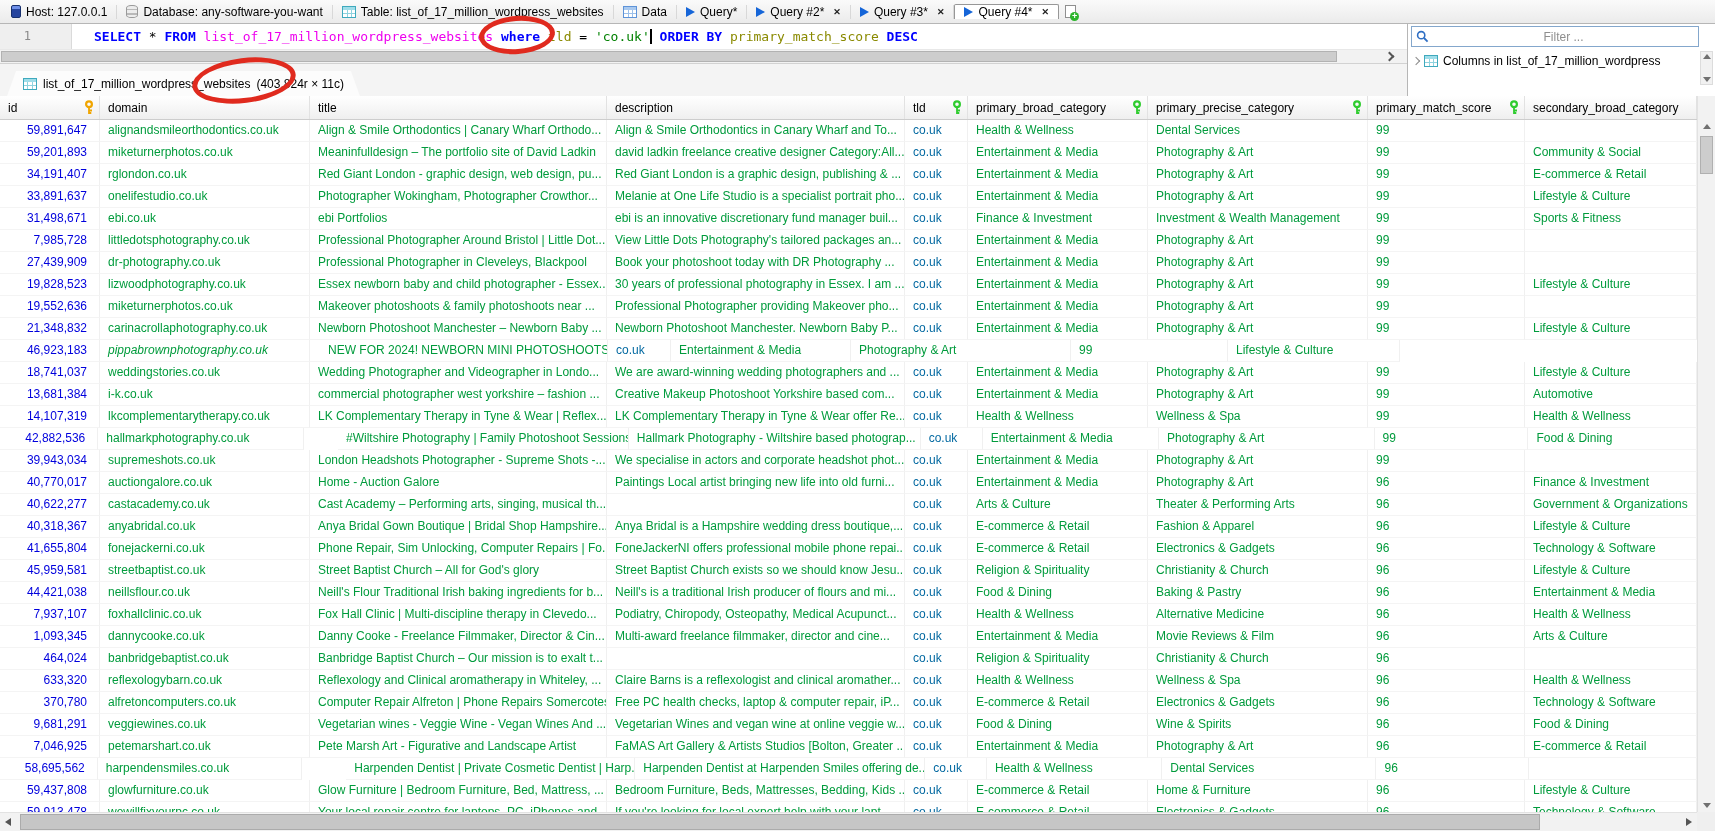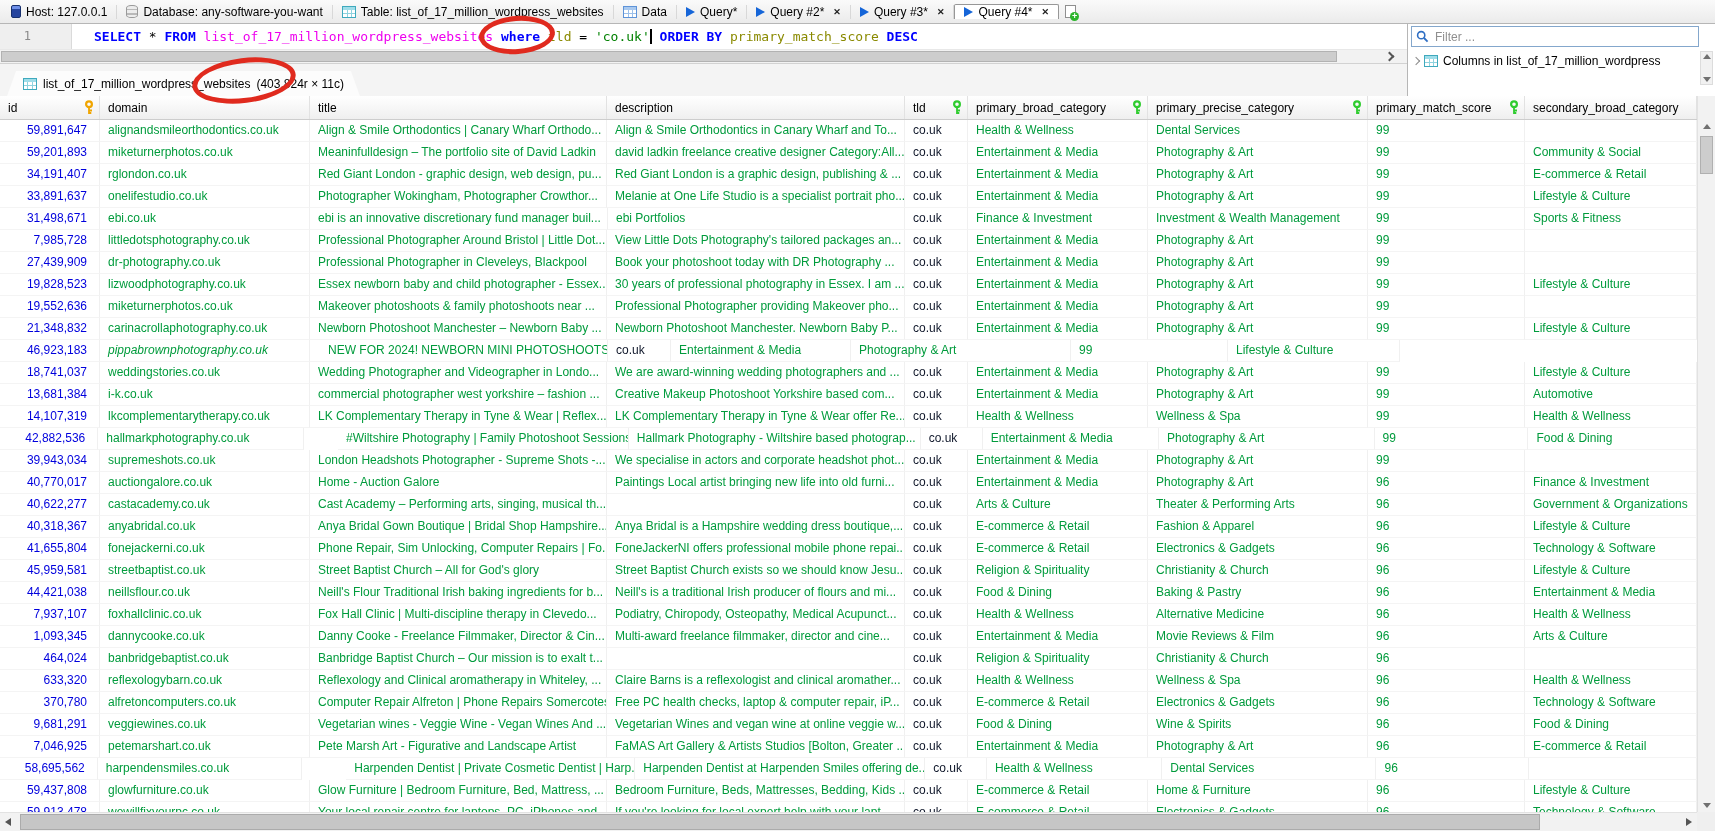--- a/index.html
+++ b/index.html
@@ -43,21 +43,21 @@
   .tk-plain{color:#000;}
   .caret{display:inline-block;width:2px;height:15px;background:#000;vertical-align:-3px;}
 
   .ehscroll{position:absolute;left:0;top:50px;width:1407px;height:14px;background:#f2f2f2;border-bottom:1px solid #d2d2d2;}
   .ehthumb{position:absolute;left:1px;top:1px;width:1336px;height:11px;background:#cdcdcd;border:1px solid #b2b2b2;}
   .ehchev{position:absolute;left:1386px;top:3px;width:7px;height:7px;border-right:2px solid #555;border-top:2px solid #555;transform:rotate(45deg);}
 
   
   .rpanel{position:absolute;left:1407px;top:24px;width:308px;height:72px;background:#fff;border-left:1px solid #b6b6b6;}
   .filter{position:absolute;left:3px;top:2px;width:288px;height:21px;border:1px solid #84a7cc;background:#fff;display:flex;align-items:center;padding:0 4px;gap:4px;}
-  .filter input{border:none;outline:none;flex:1;font:12px "Liberation Sans",sans-serif;color:#6d28d9;min-width:0;background:transparent;}
+  .filter input{border:none;outline:none;flex:1;font:12px "Liberation Sans",sans-serif;color:#6d28d9;min-width:0;background:transparent;text-align:center;}
   .filter input::placeholder{color:#8f8f8f;}
   .treerow{position:absolute;left:5px;top:30px;width:284px;display:flex;align-items:center;gap:5px;font-size:12px;white-space:nowrap;overflow:hidden;}
   .chev{width:6px;height:6px;border-right:1.5px solid #8a8a8a;border-top:1.5px solid #8a8a8a;transform:rotate(45deg);flex:none;}
   .rscroll{position:absolute;right:2px;top:27px;width:13px;height:34px;background:#f1f1f1;border:1px solid #dcdcdc;display:flex;flex-direction:column;justify-content:space-between;align-items:center;padding:2px 0;}
   .arr-up{width:0;height:0;border-left:4px solid transparent;border-right:4px solid transparent;border-bottom:5px solid #707070;}
   .arr-dn{width:0;height:0;border-left:4px solid transparent;border-right:4px solid transparent;border-top:5px solid #707070;}
 
   
   .strip{position:absolute;left:0;top:64px;width:1407px;height:32px;background:#f4f4f4;display:flex;align-items:flex-end;}
   .rtab{margin-left:7px;height:25px;display:flex;align-items:center;gap:6px;padding:0 16px;background:#fcfcfc;font-size:12px;white-space:nowrap;
@@ -67,21 +67,21 @@
   
   .ghead{position:absolute;left:0;top:96px;width:1697px;height:24px;display:flex;background:linear-gradient(#ffffff,#efefef);border-bottom:1px solid #cdcdcd;}
   .hcell{display:flex;align-items:center;height:100%;padding:0 5px 0 8px;border-right:1px solid #e2e2e2;font-size:12px;overflow:hidden;white-space:nowrap;}
   .keyic{margin-left:auto;display:flex;align-items:center;}
   .grows{position:absolute;left:0;top:120px;width:1697px;height:692px;overflow:hidden;background:#fff;}
   .grow{display:flex;height:22px;}
   .gcell{height:22px;line-height:21px;padding:0 6px 0 8px;border-right:1px solid #f0f0f0;border-bottom:1px solid #f4f4f4;
     font-size:12px;overflow:hidden;white-space:pre;}
   .c-num{color:var(--value-blue);text-align:right;padding-right:12px;font-weight:500;}
   .c-text{color:var(--value-green);}
-  .c-plain{color:#0f172a;}
+  .c-plain{color:#0369a1;}
 
   
   .vsb{position:absolute;left:1697px;top:96px;width:18px;height:716px;background:#f2f2f2;border-left:1px solid #e2e2e2;}
   .vsb .arr-up{position:absolute;left:5px;top:28px;}
   .vsb .arr-dn{position:absolute;left:5px;bottom:4px;}
   .vthumb{position:absolute;left:2px;top:40px;width:13px;height:38px;background:#cdcdcd;border:1px solid #b0b0b0;}
   .hsb{position:absolute;left:0;top:812px;width:1697px;height:19px;background:#f2f2f2;border-top:1px solid #e2e2e2;}
   .arr-left{position:absolute;left:5px;top:5px;width:0;height:0;border-top:4.5px solid transparent;border-bottom:4.5px solid transparent;border-right:6px solid #555;}
   .arr-right{position:absolute;right:5px;top:5px;width:0;height:0;border-top:4.5px solid transparent;border-bottom:4.5px solid transparent;border-left:6px solid #555;}
   .hthumb{position:absolute;left:20px;top:1px;width:1520px;height:16px;background:#c6c6c6;border:1px solid #ababab;}
@@ -277,22 +277,22 @@
         <div class="gcell c-text" style="width: 298px;">Melanie at One Life Studio is a specialist portrait pho...</div>
         <div class="gcell c-plain" style="width: 63px;">co.uk</div>
         <div class="gcell c-text" style="width: 180px;">Entertainment &amp; Media</div>
         <div class="gcell c-text" style="width: 220px;">Photography &amp; Art</div>
         <div class="gcell c-text" style="width: 157px;">99</div>
         <div class="gcell c-text" style="width: 172px;">Lifestyle &amp; Culture</div>
       </div>
       <div class="grow">
         <div class="gcell c-num" style="width: 100px;">31,498,671</div>
         <div class="gcell c-text" style="width: 210px;">ebi.co.uk</div>
+        <div class="gcell c-text" style="width: 297px;">ebi Portfolios</div>
         <div class="gcell c-text" style="width: 298px;">ebi is an innovative discretionary fund manager buil...</div>
-        <div class="gcell c-text" style="width: 297px;">ebi Portfolios</div>
         <div class="gcell c-plain" style="width: 63px;">co.uk</div>
         <div class="gcell c-text" style="width: 180px;">Finance &amp; Investment</div>
         <div class="gcell c-text" style="width: 220px;">Investment &amp; Wealth Management</div>
         <div class="gcell c-text" style="width: 157px;">99</div>
         <div class="gcell c-text" style="width: 172px;">Sports &amp; Fitness</div>
       </div>
       <div class="grow">
         <div class="gcell c-num" style="width: 100px;">7,985,728</div>
         <div class="gcell c-text" style="width: 210px;">littledotsphotography.co.uk</div>
         <div class="gcell c-text" style="width: 297px;">Professional Photographer Around Bristol | Little Dot...</div>

